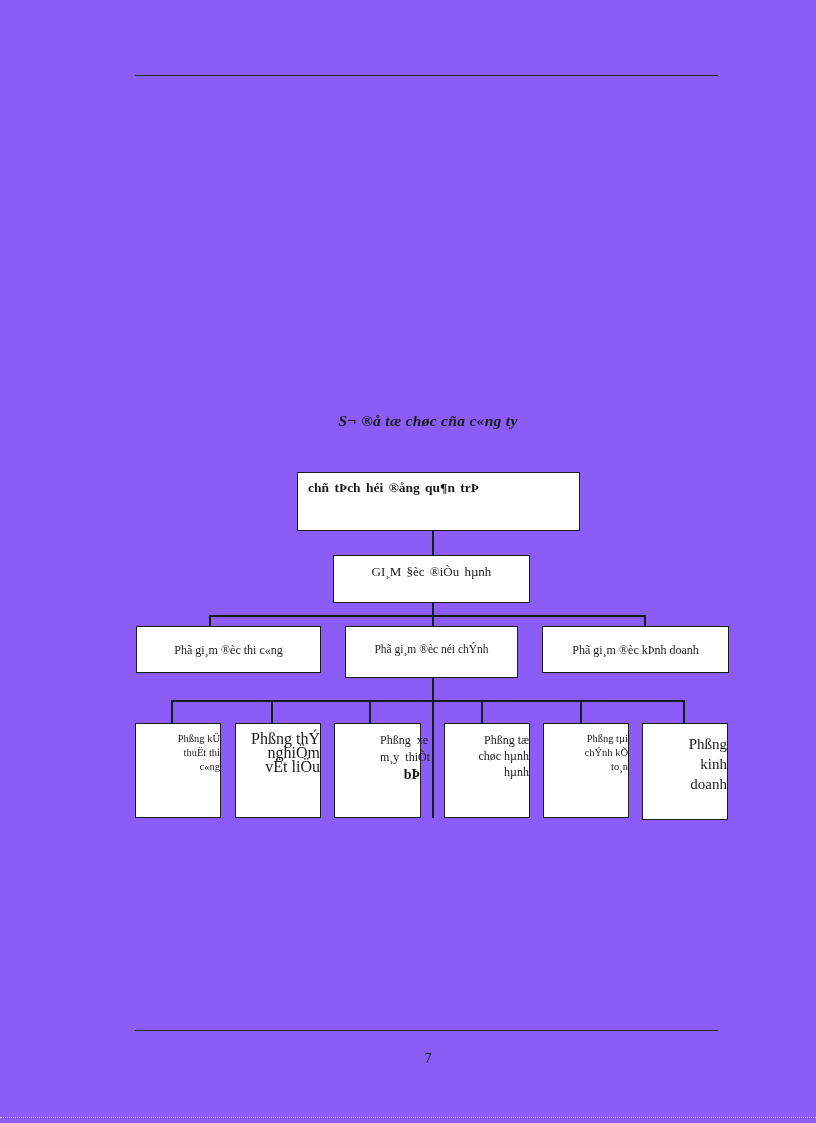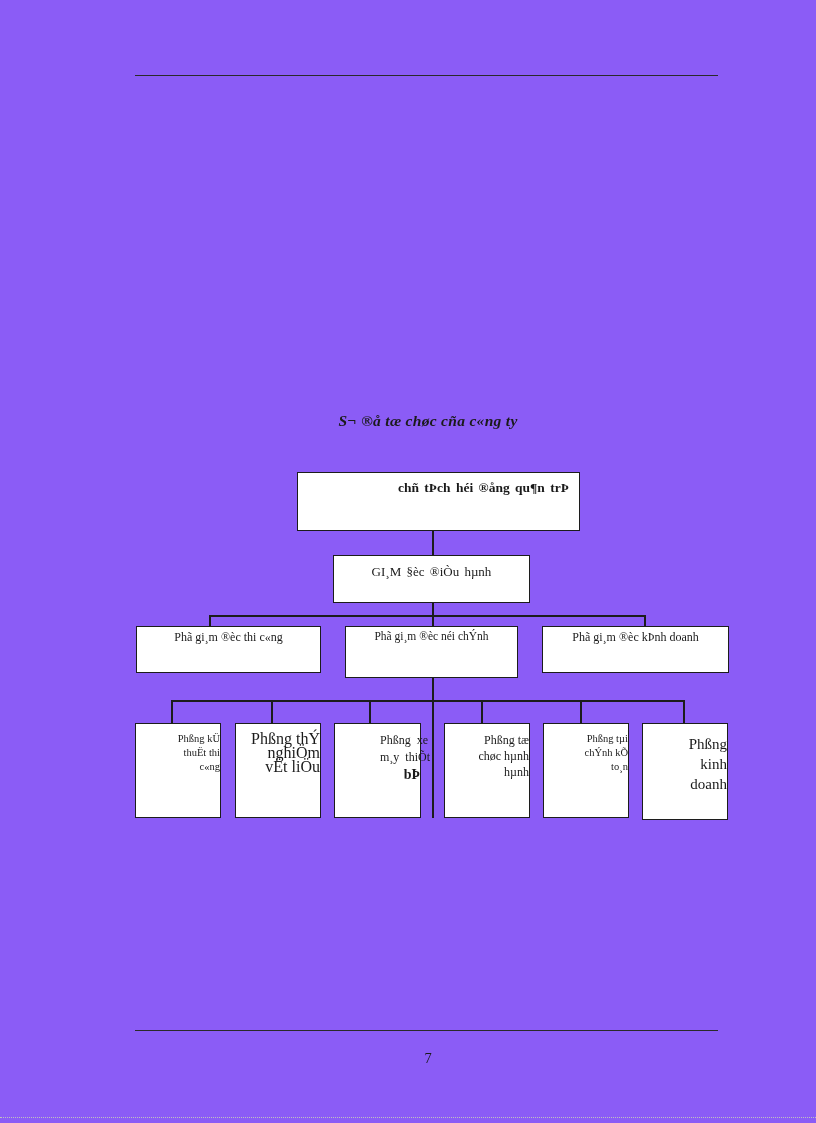--- a/index.html
+++ b/index.html
@@ -35,32 +35,32 @@
   .box {
     position: absolute;
     border: 1.5px solid #1c1c1c;
     background: #ffffff;
     box-sizing: border-box;
   }
   .box-chairman {
     left: 297px; top: 472px; width: 283px; height: 59px;
     font-size: 13.5px; font-weight: bold;
     padding: 7px 10px;
-    text-align: right;
+    text-align: left;
     word-spacing: 2px;
   }
   .box-director {
     left: 333px; top: 555px; width: 197px; height: 48px;
     font-size: 13px;
     padding-top: 8px;
     text-align: center;
     word-spacing: 2px;
   }
   .deputy {
-    padding-top: 3px;
+    padding-top: 16px;
     text-align: center;
     font-size: 12px;
   }
   .box-deputy-a { left: 136px; top: 626px; width: 185px; height: 47px; }
   .box-deputy-b { left: 345px; top: 626px; width: 173px; height: 52px; font-size: 11.5px; }
   .box-deputy-c { left: 542px; top: 626px; width: 187px; height: 47px; }
   .dept {
     padding-top: 8px;
     text-align: right;
   }

